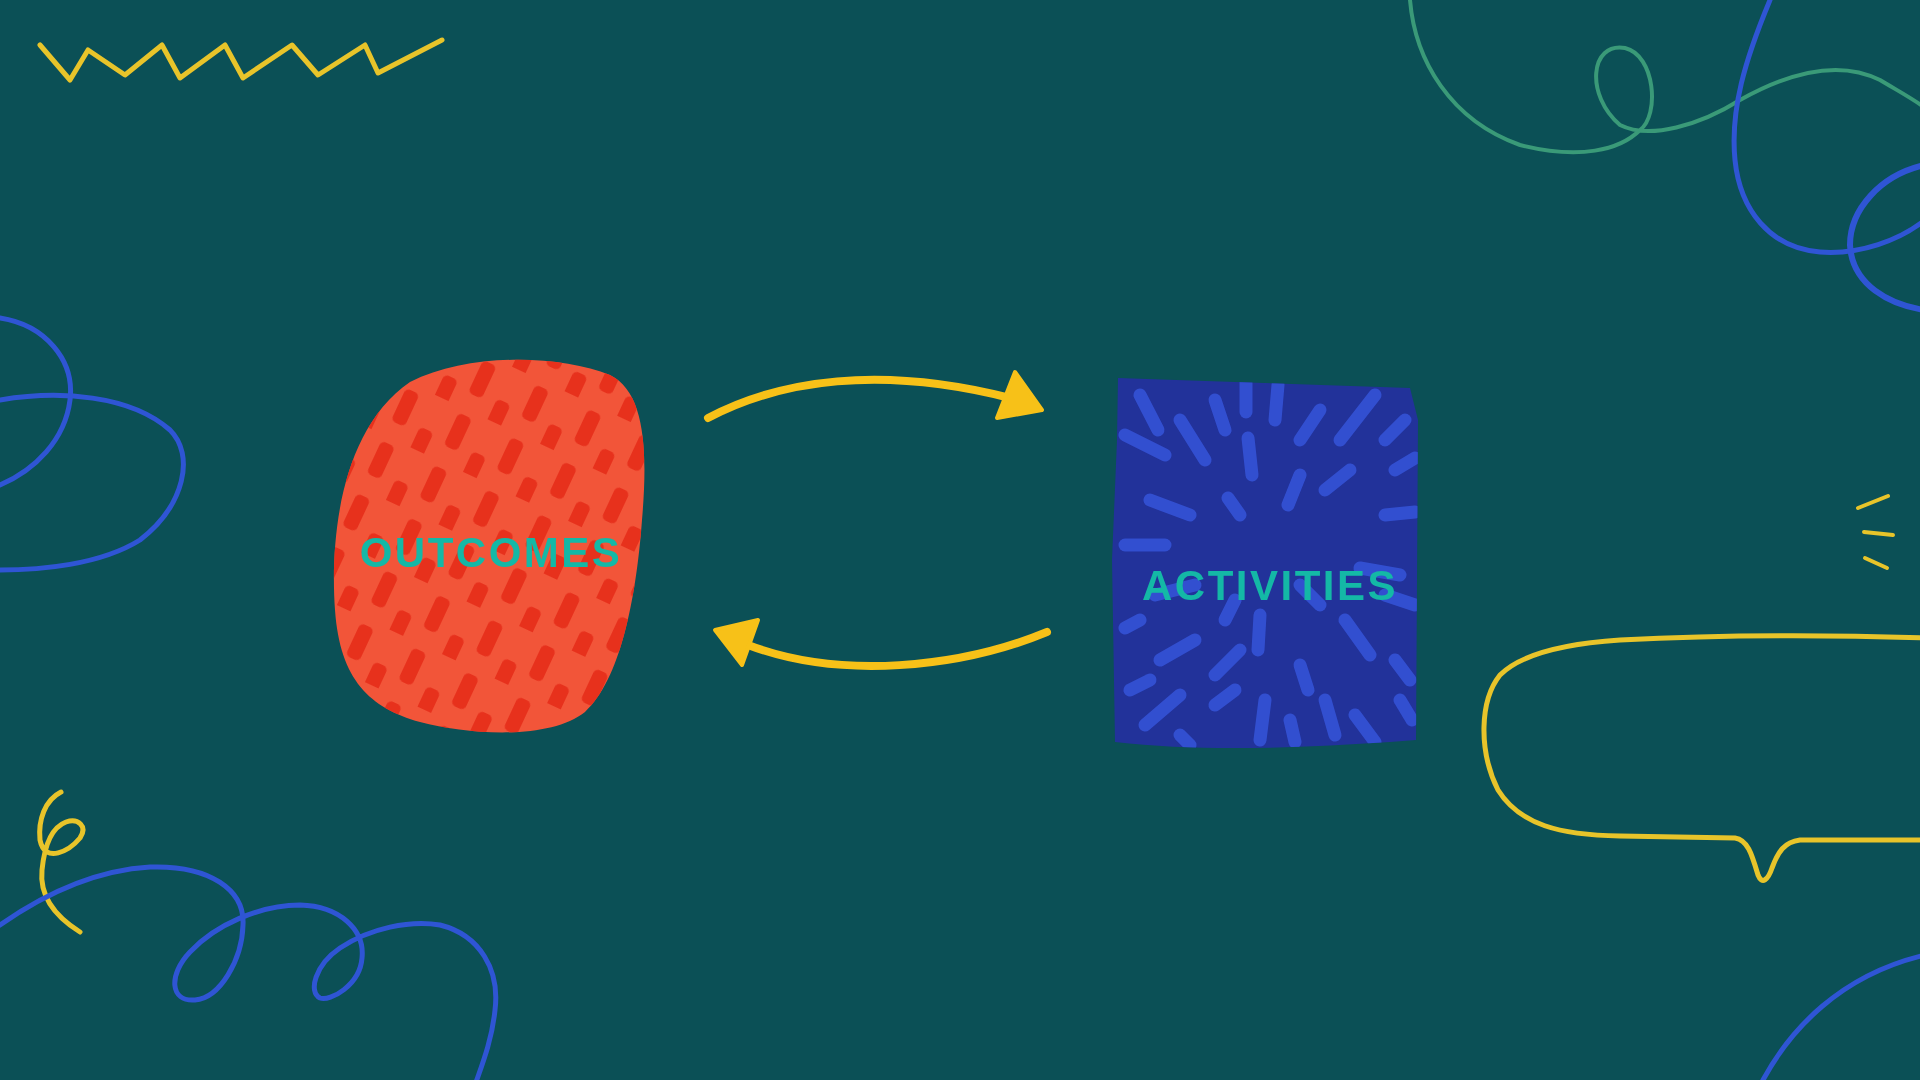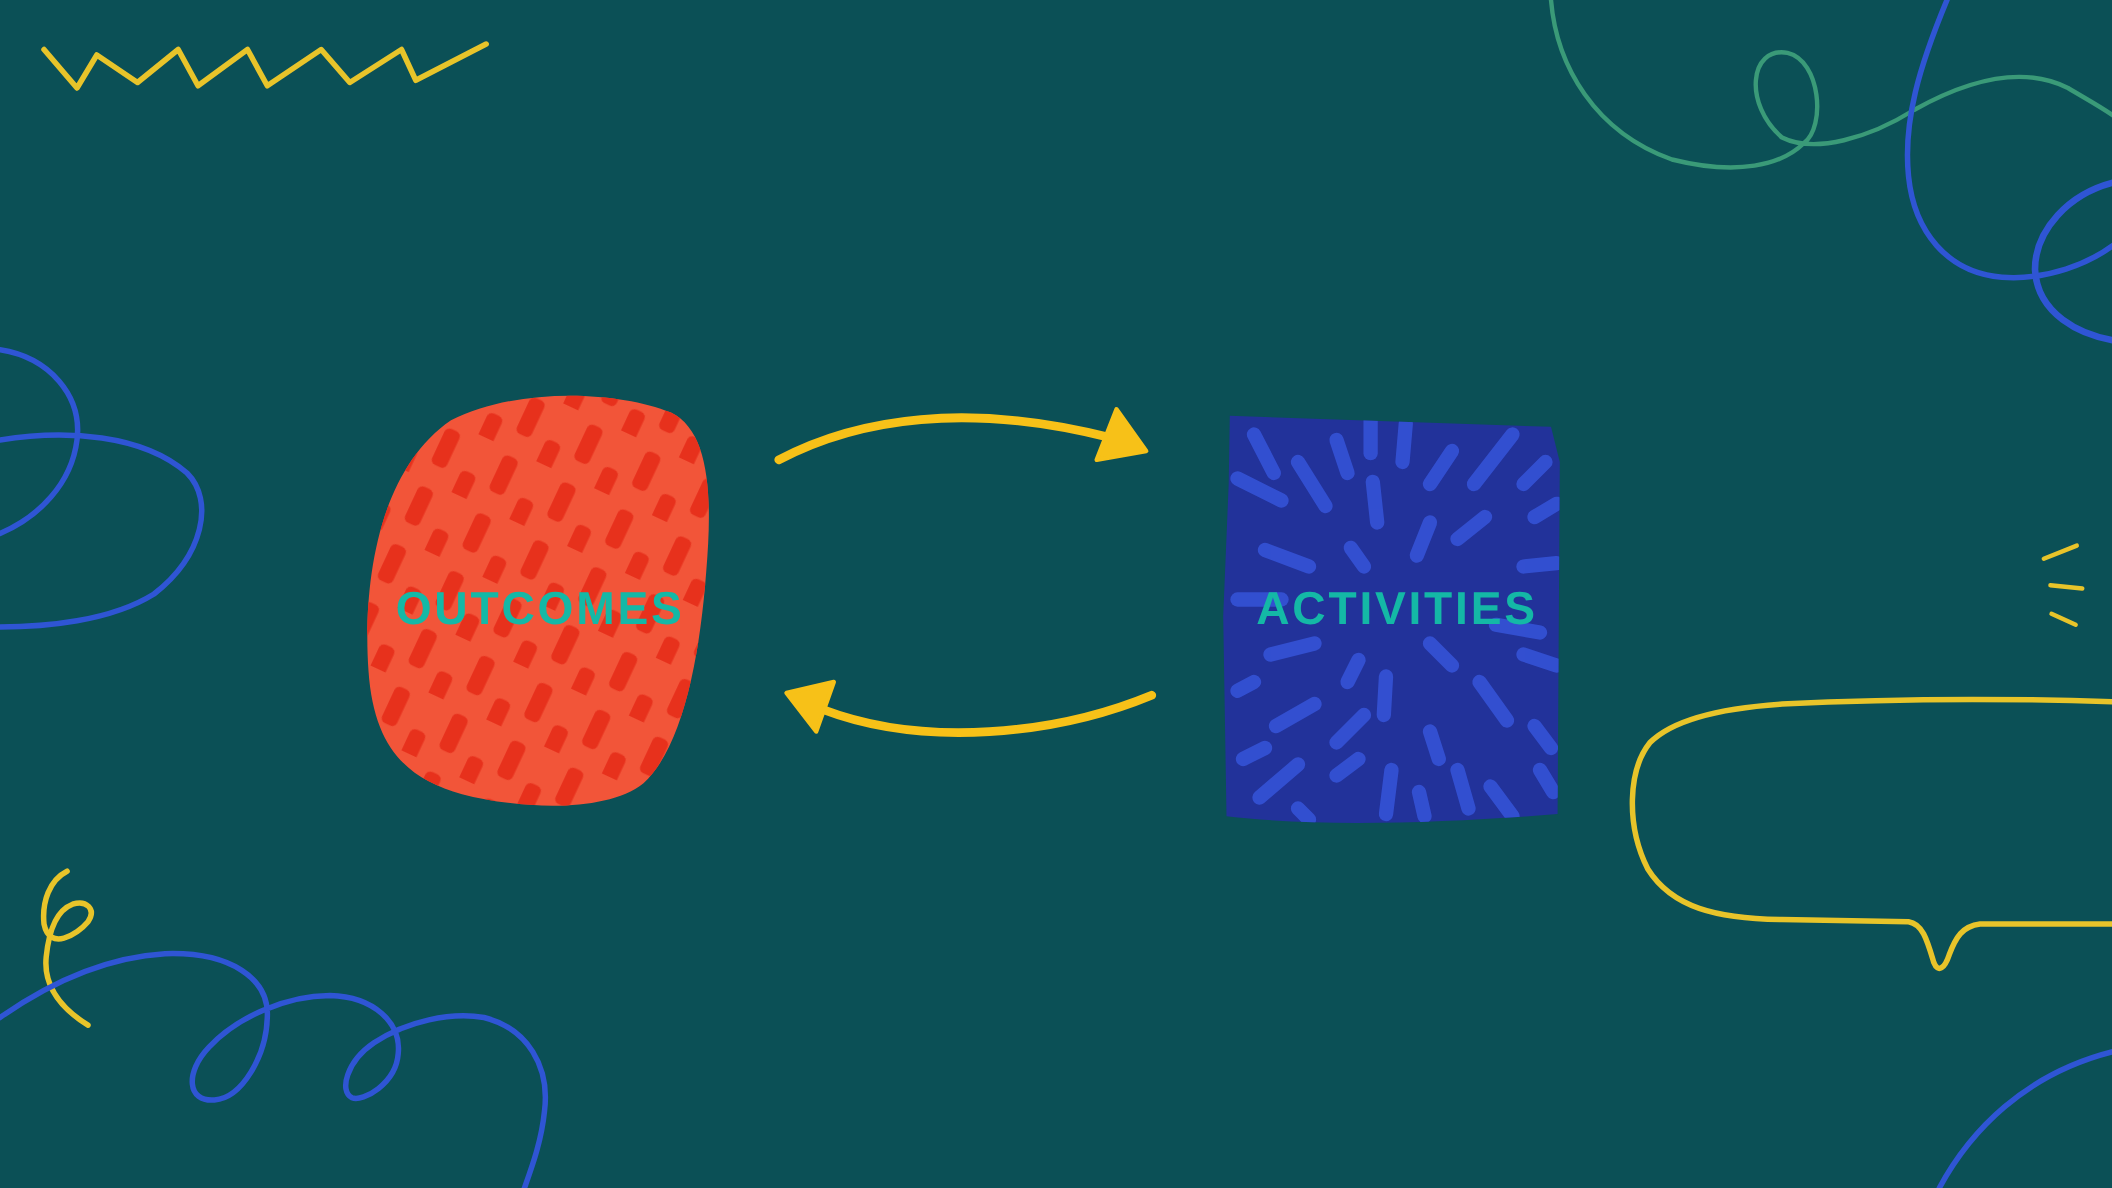--- a/index.html
+++ b/index.html
@@ -106,14 +106,14 @@
       <path d="M1015,372 L1042,410 L997,418 Z" fill="#f7c118" stroke="#f7c118" stroke-width="4" stroke-linejoin="round"></path>
     </g>
 
     <g>
       <path d="M1047,632 C960,668 840,680 748,645" stroke="#f7c118" stroke-width="8" fill="none" stroke-linecap="round"></path>
       <path d="M715,630 L758,620 L742,665 Z" fill="#f7c118" stroke="#f7c118" stroke-width="4" stroke-linejoin="round"></path>
     </g>
   </svg>
 
   <div class="label" style="left:491px; top:553px;">OUTCOMES</div>
-  <div class="label" style="left:1270px; top:553px;text-align:right;">ACTIVITIES</div>
+  <div class="label" style="left:1270px; top:586px;text-align:right;">ACTIVITIES</div>
 </div>
 
 </body></html>

